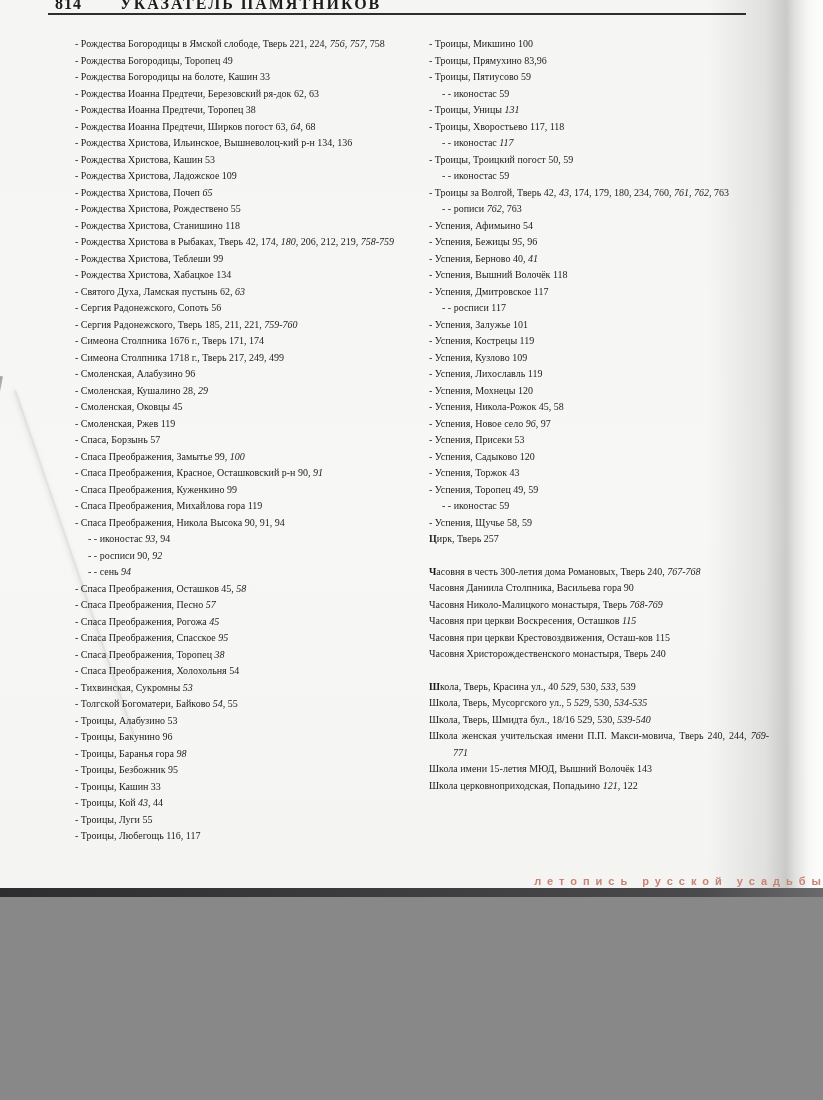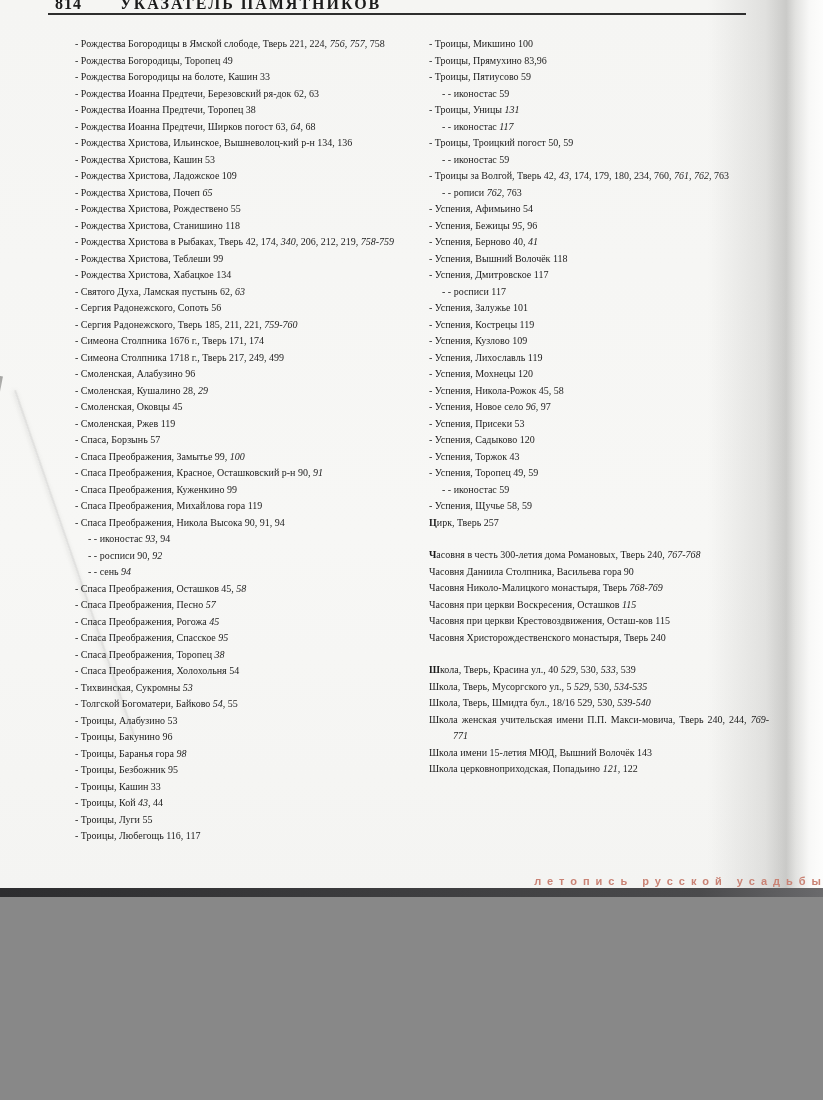--- a/index.html
+++ b/index.html
@@ -105,21 +105,21 @@
       <div class="entry"><span>- Рождества Богородицы на болоте, Кашин 33</span></div>
       <div class="entry"><span>- Рождества Иоанна Предтечи, Березовский ря-док 62, 63</span></div>
       <div class="entry"><span>- Рождества Иоанна Предтечи, Торопец 38</span></div>
       <div class="entry"><span>- Рождества Иоанна Предтечи, Ширков погост 63, </span><i>64</i><span>, 68</span></div>
       <div class="entry"><span>- Рождества Христова, Ильинское, Вышневолоц-кий р-н 134, 136</span></div>
       <div class="entry"><span>- Рождества Христова, Кашин 53</span></div>
       <div class="entry"><span>- Рождества Христова, Ладожское 109</span></div>
       <div class="entry"><span>- Рождества Христова, Почеп </span><i>65</i></div>
       <div class="entry"><span>- Рождества Христова, Рождествено 55</span></div>
       <div class="entry"><span>- Рождества Христова, Станишино 118</span></div>
-      <div class="entry"><span>- Рождества Христова в Рыбаках, Тверь 42, 174, </span><i>340</i><span>, 206, 212, 219, </span><i>758-759</i></div>
+      <div class="entry"><span>- Рождества Христова в Рыбаках, Тверь 42, 174, </span><i>180</i><span>, 206, 212, 219, </span><i>758-759</i></div>
       <div class="entry"><span>- Рождества Христова, Теблеши 99</span></div>
       <div class="entry"><span>- Рождества Христова, Хабацкое 134</span></div>
       <div class="entry"><span>- Святого Духа, Ламская пустынь 62, </span><i>63</i></div>
       <div class="entry"><span>- Сергия Радонежского, Сопоть 56</span></div>
       <div class="entry"><span>- Сергия Радонежского, Тверь 185, 211, 221, </span><i>759-760</i></div>
       <div class="entry"><span>- Симеона Столпника 1676 г., Тверь 171, 174</span></div>
       <div class="entry"><span>- Симеона Столпника 1718 г., Тверь 217, 249, 499</span></div>
       <div class="entry"><span>- Смоленская, Алабузино 96</span></div>
       <div class="entry"><span>- Смоленская, Кушалино 28, </span><i>29</i></div>
       <div class="entry"><span>- Смоленская, Оковцы 45</span></div>
@@ -149,20 +149,21 @@
       <div class="entry"><span>- Троицы, Кой </span><i>43</i><span>, 44</span></div>
       <div class="entry"><span>- Троицы, Луги 55</span></div>
       <div class="entry"><span>- Троицы, Любегощь 116, 117</span></div>
     </div>
   <div class="col col-right" id="col-right">
       <div class="entry"><span>- Троицы, Микшино 100</span></div>
       <div class="entry"><span>- Троицы, Прямухино 83,96</span></div>
       <div class="entry"><span>- Троицы, Пятиусово 59</span></div>
       <div class="entry sub"><span>- - иконостас 59</span></div>
       <div class="entry"><span>- Троицы, Уницы </span><i>131</i></div>
+      <div class="entry"><span>- Троицы, Хворостьево 117, 118</span></div>
       <div class="entry sub"><span>- - иконостас </span><i>117</i></div>
       <div class="entry"><span>- Троицы, Троицкий погост 50, 59</span></div>
       <div class="entry sub"><span>- - иконостас 59</span></div>
       <div class="entry"><span>- Троицы за Волгой, Тверь 42, </span><i>43</i><span>, 174, 179, 180, 234, 760, </span><i>761</i><span>, </span><i>762</i><span>, 763</span></div>
       <div class="entry sub"><span>- - рописи </span><i>762</i><span>, 763</span></div>
       <div class="entry"><span>- Успения, Афимьино 54</span></div>
       <div class="entry"><span>- Успения, Бежицы </span><i>95</i><span>, 96</span></div>
       <div class="entry"><span>- Успения, Берново 40, </span><i>41</i></div>
       <div class="entry"><span>- Успения, Вышний Волочёк 118</span></div>
       <div class="entry"><span>- Успения, Дмитровское 117</span></div>

